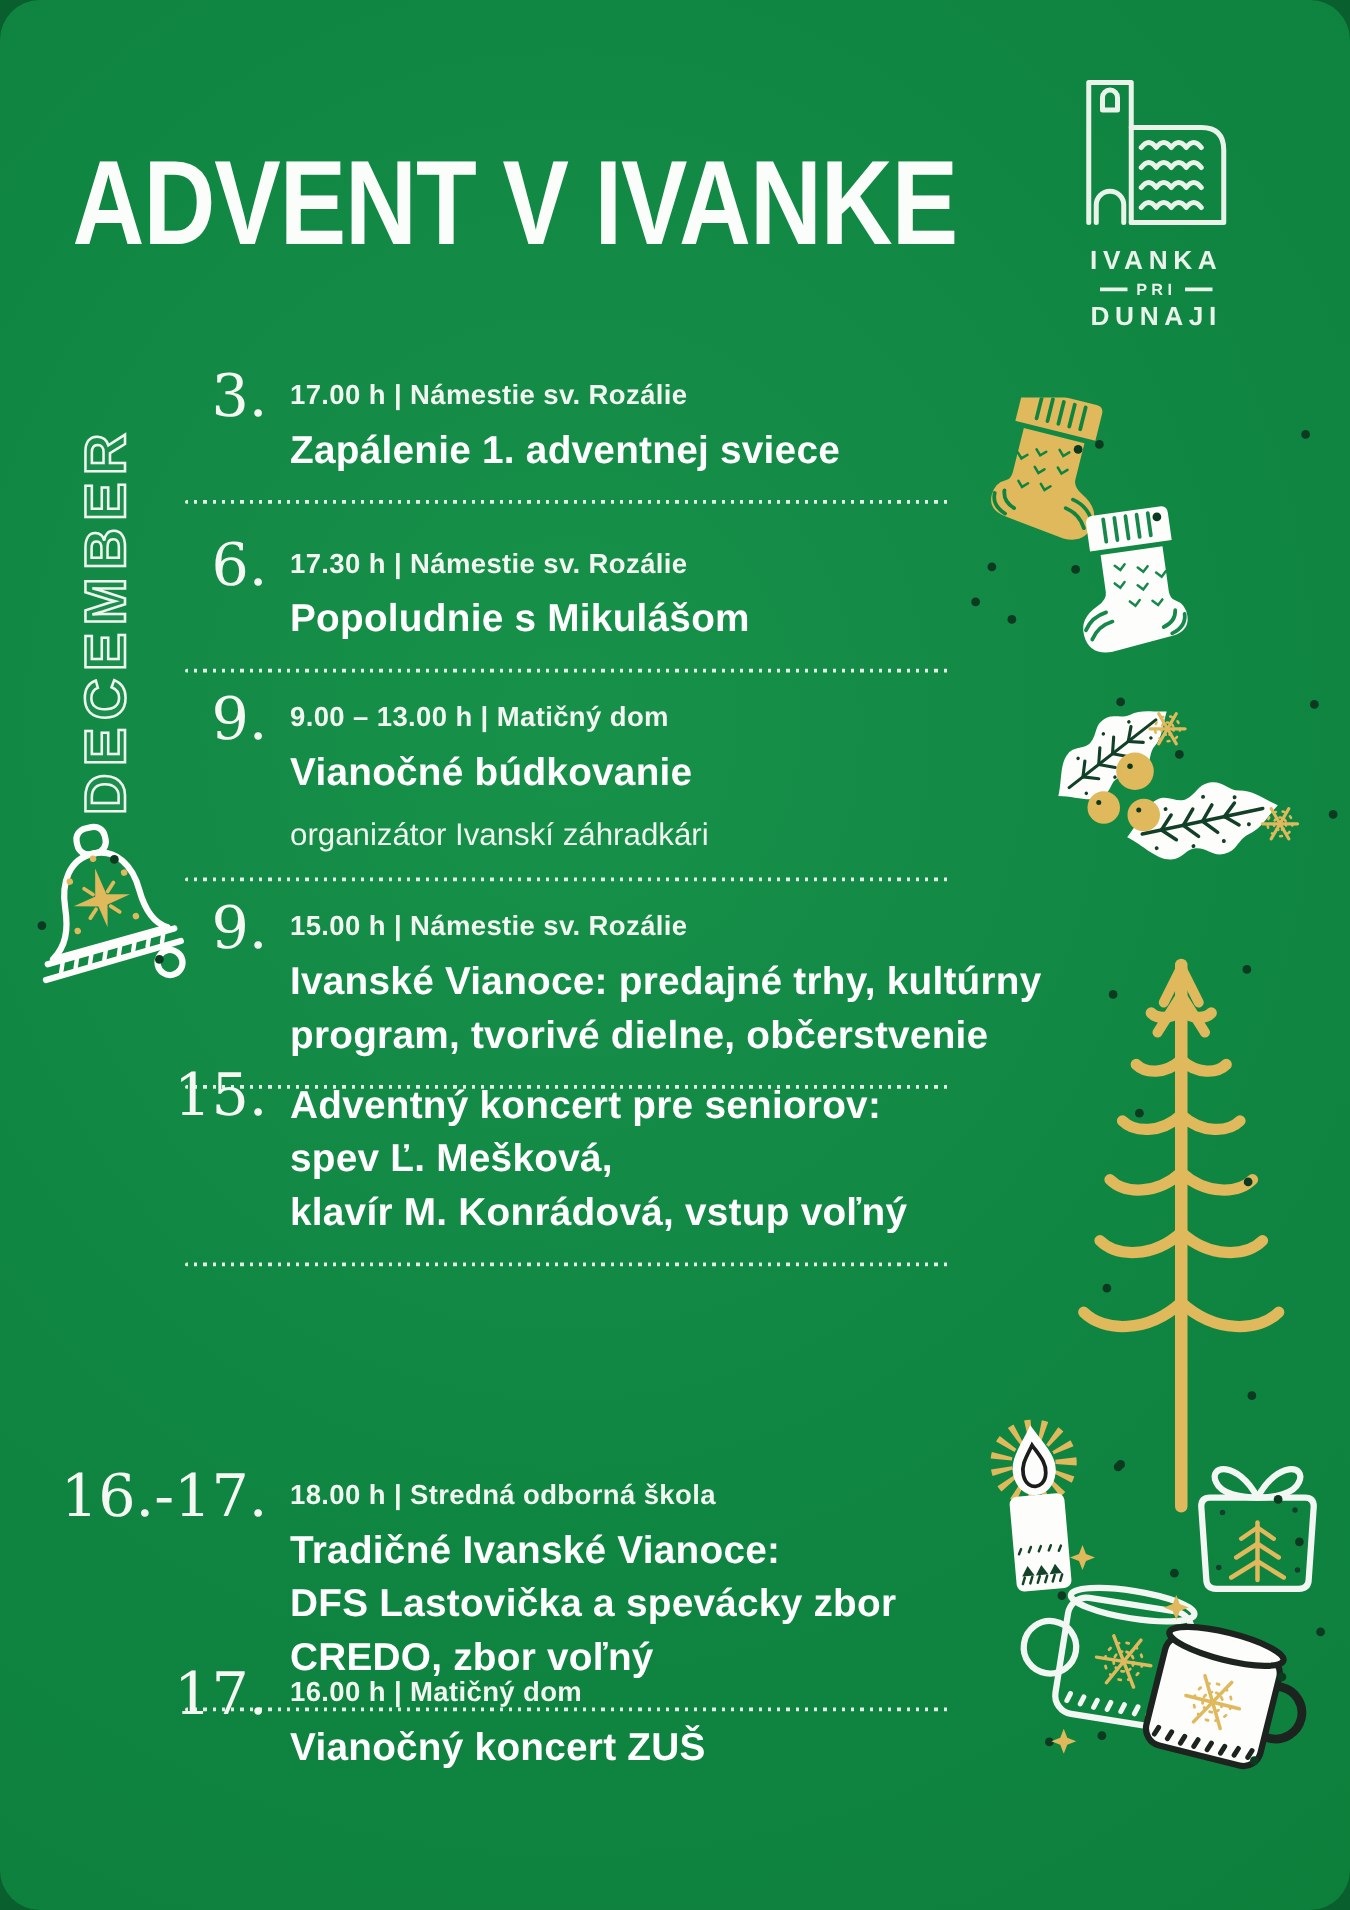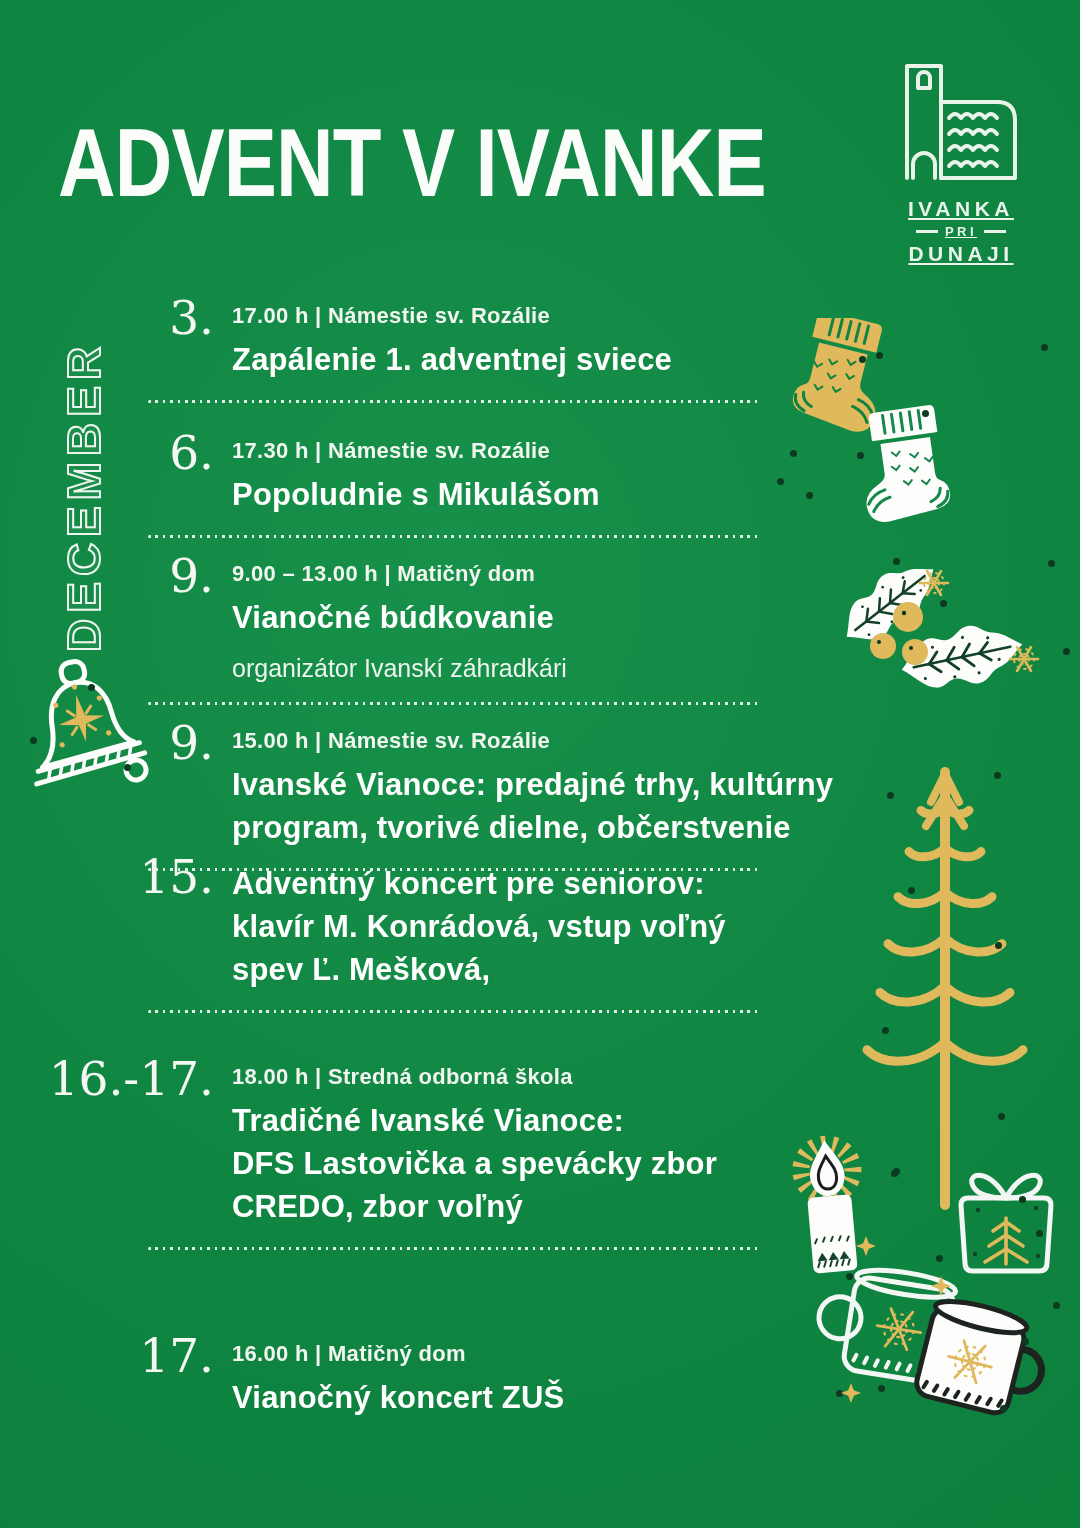--- a/index.html
+++ b/index.html
@@ -1,44 +1,44 @@
 <!DOCTYPE html>
 <html><head>
 <meta charset="utf-8">
 <style>
   html,body{margin:0;padding:0;background:#0a5f2e;}
   .poster{
     position:relative;width:1080px;height:1528px;overflow:hidden;
     background:radial-gradient(120% 95% at 42% 38%, #17914a 0%, #108643 42%, #0b7c38 100%);
-    font-family:"Liberation Sans", sans-serif;color:#ffffff;
+    font-family:"Liberation Sans", sans-serif;color:#ffffff;border-radius:32px;
   }
   
   .title{
     position:absolute;left:58px;top:108px;margin:0;
     font-size:96px;font-weight:800;letter-spacing:-1px;color:#fbfdfb;
     transform:scaleX(.83);transform-origin:left center;white-space:nowrap;
   }
   
-  .logo{position:absolute;left:898px;top:60px;width:126px;text-align:center;color:#e9f3ea;text-decoration:underline;}
+  .logo{position:absolute;left:862px;top:60px;width:126px;text-align:center;color:#e9f3ea;}
   .logo svg{display:block;margin:0 auto 14px auto;}
   .logo-l1,.logo-l3{font-size:21px;font-weight:700;letter-spacing:4.5px;line-height:26px;}
   .logo-pri{display:flex;align-items:center;justify-content:center;gap:7px;margin:2px 0;text-align:right;}
   .logo-pri span.txt{font-size:13px;font-weight:700;letter-spacing:3.5px;}
   .logo-pri .dash{display:inline-block;width:22px;height:2.5px;background:#e9f3ea;}
   
   .month-svg{position:absolute;left:28px;top:0;}
   
   .events{position:absolute;left:232px;top:0;width:580px;}
   .event{position:absolute;left:0;width:580px;}
   .event:nth-child(1){top:303px}
   .event:nth-child(2){top:438px}
   .event:nth-child(3){top:561px}
   .event:nth-child(4){top:728px}
   .event:nth-child(5){top:862px}
-  .event:nth-child(6){top:1064px}
+  .event:nth-child(6){top:1183px}
   .event:nth-child(7){top:1341px}
   .edate{
     position:absolute;right:calc(100% + 18px);top:-9px;white-space:nowrap;
     font-family:"DejaVu Serif", serif;font-size:47px;font-weight:400;color:#f4f7f2;line-height:1;
   }
   .emeta{font-size:22px;font-weight:700;color:#f2f6f1;letter-spacing:.3px;margin:0 0 9px 0;white-space:nowrap;}
   .etitle{font-size:31px;font-weight:700;line-height:43px;color:#ffffff;letter-spacing:.2px;white-space:nowrap;}
   .enote{font-size:25px;font-weight:400;color:#eef5ef;margin-top:15px;white-space:nowrap;}
   .sep{
     margin-top:19px;margin-left:-84px;width:612px;height:3px;
@@ -111,22 +111,22 @@
       <div class="event">
         <div class="edate">9.</div>
         <div class="emeta">15.00 h | Námestie sv. Rozálie</div>
         <div class="etitle">Ivanské Vianoce: predajné trhy, kultúrny</div>
         <div class="etitle">program, tvorivé dielne, občerstvenie</div>
         <div class="sep"></div>
       </div>
       <div class="event">
         <div class="edate">15.</div>
         <div class="etitle">Adventný koncert pre seniorov:</div>
+        <div class="etitle">spev Ľ. Mešková,</div>
         <div class="etitle">klavír M. Konrádová, vstup voľný</div>
-        <div class="etitle">spev Ľ. Mešková,</div>
         <div class="sep"></div>
       </div>
       <div class="event">
         <div class="edate">16.-17.</div>
         <div class="emeta">18.00 h | Stredná odborná škola</div>
         <div class="etitle">Tradičné Ivanské Vianoce:</div>
         <div class="etitle">DFS Lastovička a spevácky zbor</div>
         <div class="etitle">CREDO, zbor voľný</div>
         <div class="sep"></div>
       </div>

